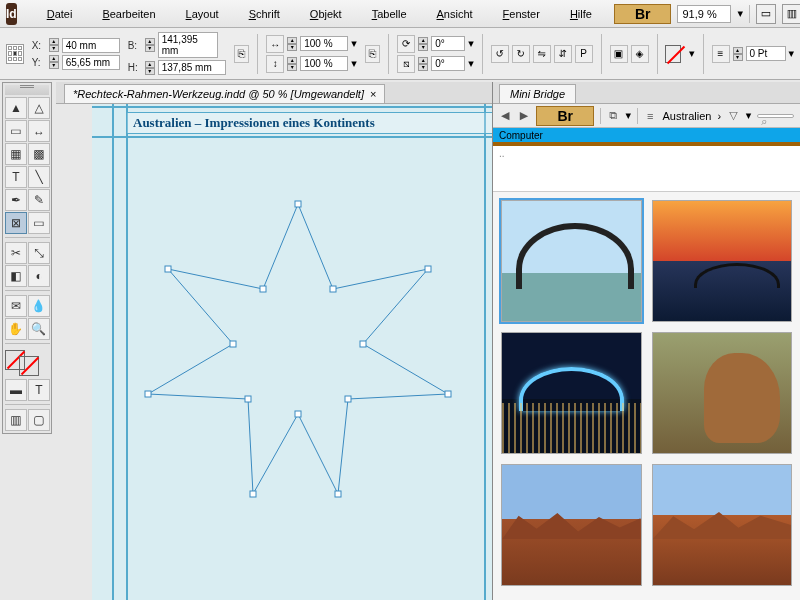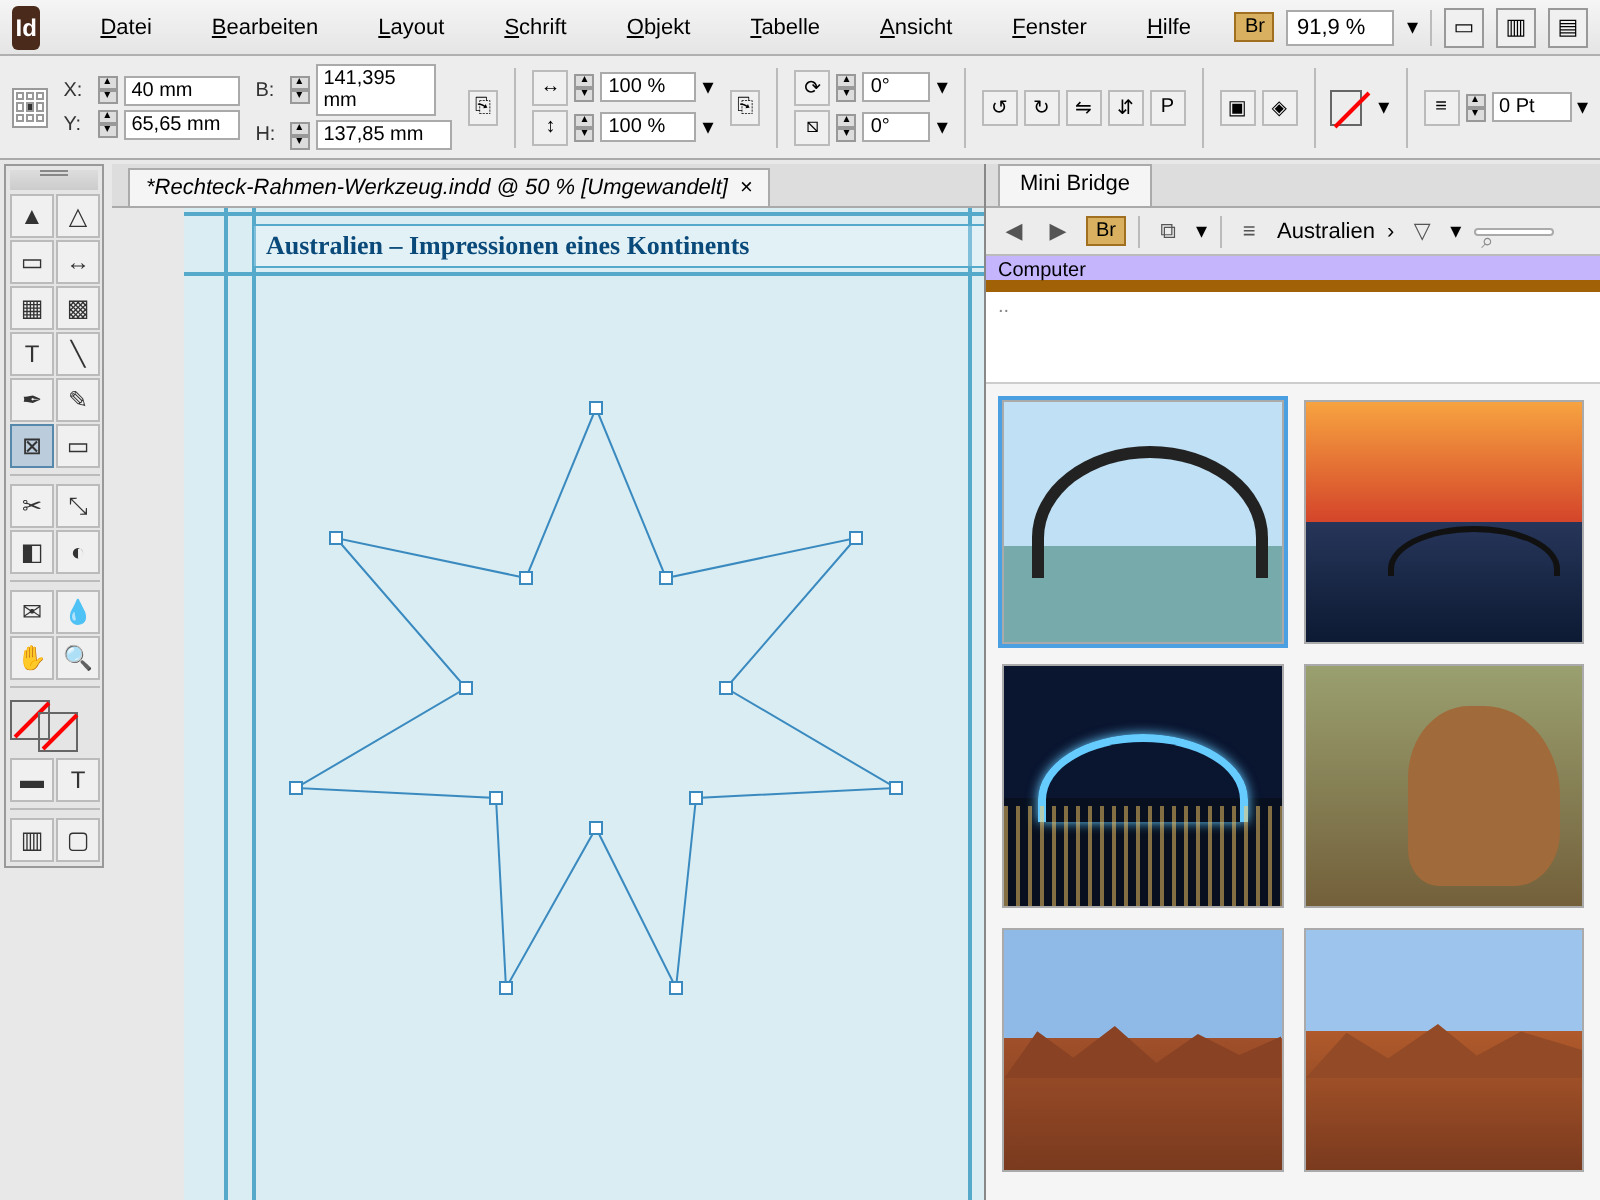--- a/index.html
+++ b/index.html
@@ -4,21 +4,21 @@
 <style>
 * { margin: 0; padding: 0; box-sizing: border-box; font-family: "Segoe UI", Tahoma, sans-serif; font-size: 11px; }
 body { background: #e8e8e8; width: 800px; height: 600px; overflow: hidden; position: relative; }
 
 
 .menubar { height: 28px; background: linear-gradient(#f5f5f5,#e5e5e5); border-bottom: 1px solid #b0b0b0; display: flex; align-items: center; padding: 0 6px; gap: 14px; }
 .app-icon { width: 22px; height: 22px; background: #4a2a1a; color: #fff; font-weight: bold; display: flex; align-items: center; justify-content: center; border-radius: 3px; margin-right: 8px; font-size: 12px; }
 .menu-item { padding: 4px 8px; cursor: default; }
 .menu-item u { text-decoration: underline; }
 .menubar-right { margin-left: auto; display: flex; align-items: center; gap: 6px; }
-.br-badge { background: #d8b060; border: 1px solid #a07020; padding: 1px 4px; font-size: 10px; font-weight: normal; }
+.br-badge { background: #d8b060; border: 1px solid #a07020; padding: 1px 20px; font-size: 14px; font-weight: bold; }
 .zoom-field { border: 1px solid #aaa; background: #fff; padding: 2px 4px; width: 54px; }
 .menubar-icon { width: 20px; height: 20px; border: 1px solid #999; background: #f0f0f0; display: flex; align-items: center; justify-content: center; }
 
 
 .controlbar { height: 52px; background: #ededed; border-bottom: 1px solid #aaa; display: flex; align-items: center; padding: 2px 6px; gap: 8px; }
 .ctrl-group { display: flex; flex-direction: column; gap: 2px; }
 .ctrl-row { display: flex; align-items: center; gap: 3px; }
 .ctrl-label { font-size: 10px; color: #333; min-width: 14px; }
 .ctrl-input { border: 1px solid #aaa; background: #fff; padding: 1px 3px; width: 58px; font-size: 10px; }
 .refpoint { width: 20px; height: 20px; display: grid; grid-template: repeat(3,1fr)/repeat(3,1fr); gap: 1px; border: 1px solid #999; padding: 1px; background: #fff; }
@@ -50,29 +50,29 @@
 .canvas { position: absolute; left: 56px; top: 104px; width: 436px; bottom: 0; background: #d9edf2; overflow: hidden; margin-left: 36px; }
 .margin-guide { position: absolute; border: 1px solid #5ac; }
 .textframe { position: absolute; left: 34px; top: 8px; width: 370px; height: 22px; border: 1px solid #5ac; background: rgba(255,255,255,0.25); display: flex; align-items: center; padding: 0 6px; }
 .textframe span { color: #0a4a7a; font-weight: bold; font-size: 13px; font-family: Georgia, serif; }
 .star { position: absolute; left: 46px; top: 90px; }
 .star polygon { fill: none; stroke: #3a8ac0; stroke-width: 1; }
 .handle { fill: #fff; stroke: #3a8ac0; }
 
 
 .bridge { position: absolute; left: 492px; top: 82px; right: 0; bottom: 0; background: #f2f2f2; border-left: 1px solid #888; display: flex; flex-direction: column; }
-.bridge-tab { height: 22px; background: #ddd; display: flex; border-bottom: 1px solid #aaa; }
+.bridge-tab { height: 22px; background: #ddd; display: flex; align-items: flex-end; border-bottom: 1px solid #aaa; font-style: italic; }
 .bridge-tab .tab { background: #f5f5f5; border: 1px solid #aaa; border-bottom: none; padding: 3px 10px; margin-left: 6px; font-size: 11px; }
 .bridge-toolbar { height: 24px; background: #ececec; border-bottom: 1px solid #bbb; display: flex; align-items: center; gap: 6px; padding: 0 6px; }
 .bridge-toolbar .sep { width: 1px; height: 16px; background: #bbb; }
 .nav-btn { width: 16px; height: 16px; display: flex; align-items: center; justify-content: center; color: #555; }
 .breadcrumb { font-size: 11px; }
 .search-box { border: 1px solid #aaa; background: #fff; border-radius: 8px; padding: 1px 6px 1px 16px; width: 40px; position: relative; }
 .search-box::before { content: "⌕"; position: absolute; left: 3px; top: 0; font-size: 11px; color: #888; }
-.bridge-path { height: 18px; background: #c4b5fd; border-bottom: 6px solid #a16207; padding: 2px 6px; font-size: 10px; }
+.bridge-path { height: 18px; background: #0ea5e9; border-bottom: 4px solid #a16207; padding: 2px 6px; font-size: 10px; }
 .bridge-spacer { height: 46px; background: #fff; border-bottom: 1px solid #ccc; padding: 2px 6px; font-size: 10px; color: #888; }
 .thumbs { flex: 1; background: #f5f5f5; padding: 8px; display: grid; grid-template-columns: 1fr 1fr; grid-auto-rows: 122px; gap: 10px; overflow: hidden; }
 .thumb { border: 1px solid #aaa; background: #222; position: relative; overflow: hidden; }
 .thumb.sel { outline: 2px solid #4aa0e0; }
 
 
 .th-bridge-day { background: linear-gradient(#bfe0f5 60%, #7aa 60%); }
 .th-bridge-day::after { content: ""; position: absolute; left: 10%; right: 5%; top: 18%; height: 50%; border: 6px solid #222; border-bottom: none; border-radius: 90px 90px 0 0 / 70px 70px 0 0; }
 .th-sunset { background: linear-gradient(#f7a340,#d4452a 50%,#27355a 50%,#0c1a33); }
 .th-sunset::after { content: ""; position: absolute; left: 30%; right: 8%; top: 52%; height: 18%; border: 3px solid #111; border-bottom: none; border-radius: 60px 60px 0 0 / 30px 30px 0 0; }

